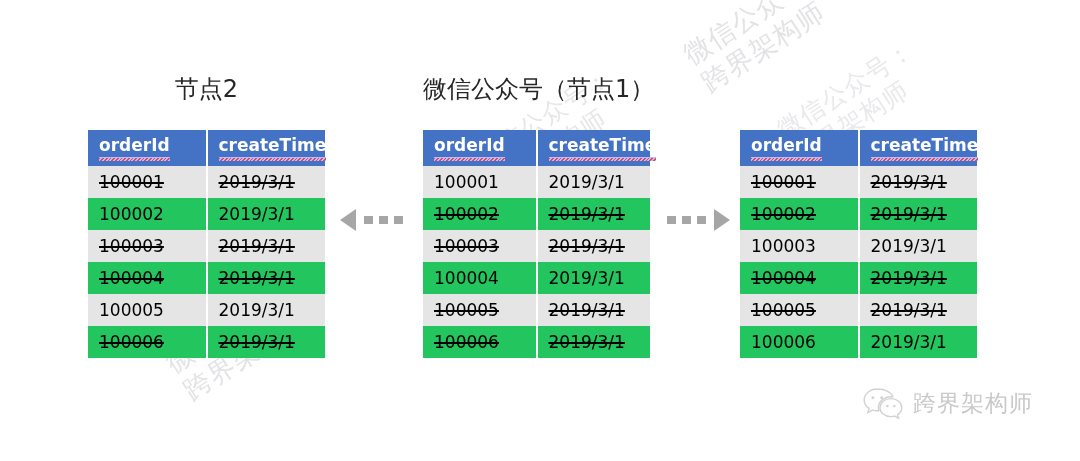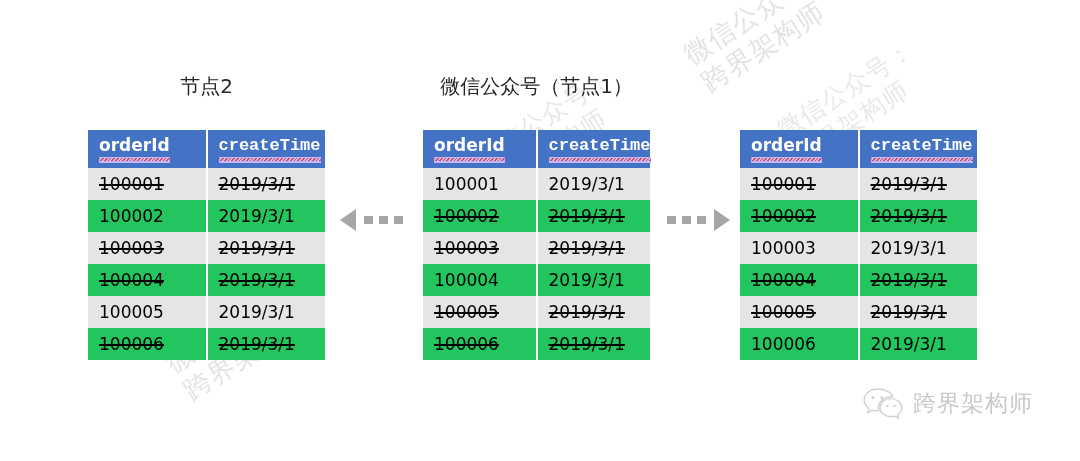--- a/index.html
+++ b/index.html
@@ -34,21 +34,21 @@
     letter-spacing: 1px;
   }
   .wm-1 { left: 678px; top: 44px; }
   .wm-2 { left: 160px; top: 352px; }
   .wm-3 { left: 470px; top: 148px; color: #e7e7ea; font-size: 25px; }
   .wm-4 { left: 772px; top: 120px; color: #e9e9ec; font-size: 25px; }
 
   
   .panel-title {
     position: absolute;
-    font-size: 20px;
+    font-size: 24px;
     color: #262626;
     font-family: "DejaVu Sans", "Liberation Sans", sans-serif;
     white-space: nowrap;
     text-align: center;
   }
   .title-left   { left: 88px;  top: 73px; width: 237px; }
   .title-middle { left: 423px; top: 73px; width: 227px; }
   .title-right  { left: 740px; top: 73px; width: 237px; }
 
   
@@ -67,27 +67,27 @@
     background: #4472C4;
     color: #ffffff;
     font-weight: bold;
     font-size: 17px;
     text-align: left;
     padding: 5px 0 5px 11px;
     height: 31px;
     border-right: 2px solid #ffffff;
     position: relative;
   }
-  .grid-table th:last-child { border-right: none; font-family: Liberation Mono, monospace; }
+  .grid-table th:last-child { border-right: none; }
 
   .hdr-text {
     position: relative;
     display: inline-block;
     padding-bottom: 2px;
-    border-bottom: 6px solid #c4b5fd;
+    border-bottom: 4px solid #c4b5fd;
   }
   .hdr-text::after {
     content: "";
     position: absolute;
     left: 0; right: 0; bottom: -4px;
     height: 3px;
     background-image:
       repeating-linear-gradient(135deg,
         #d94a42 0px, #d94a42 1.2px,
         transparent 1.2px, transparent 2.6px);

